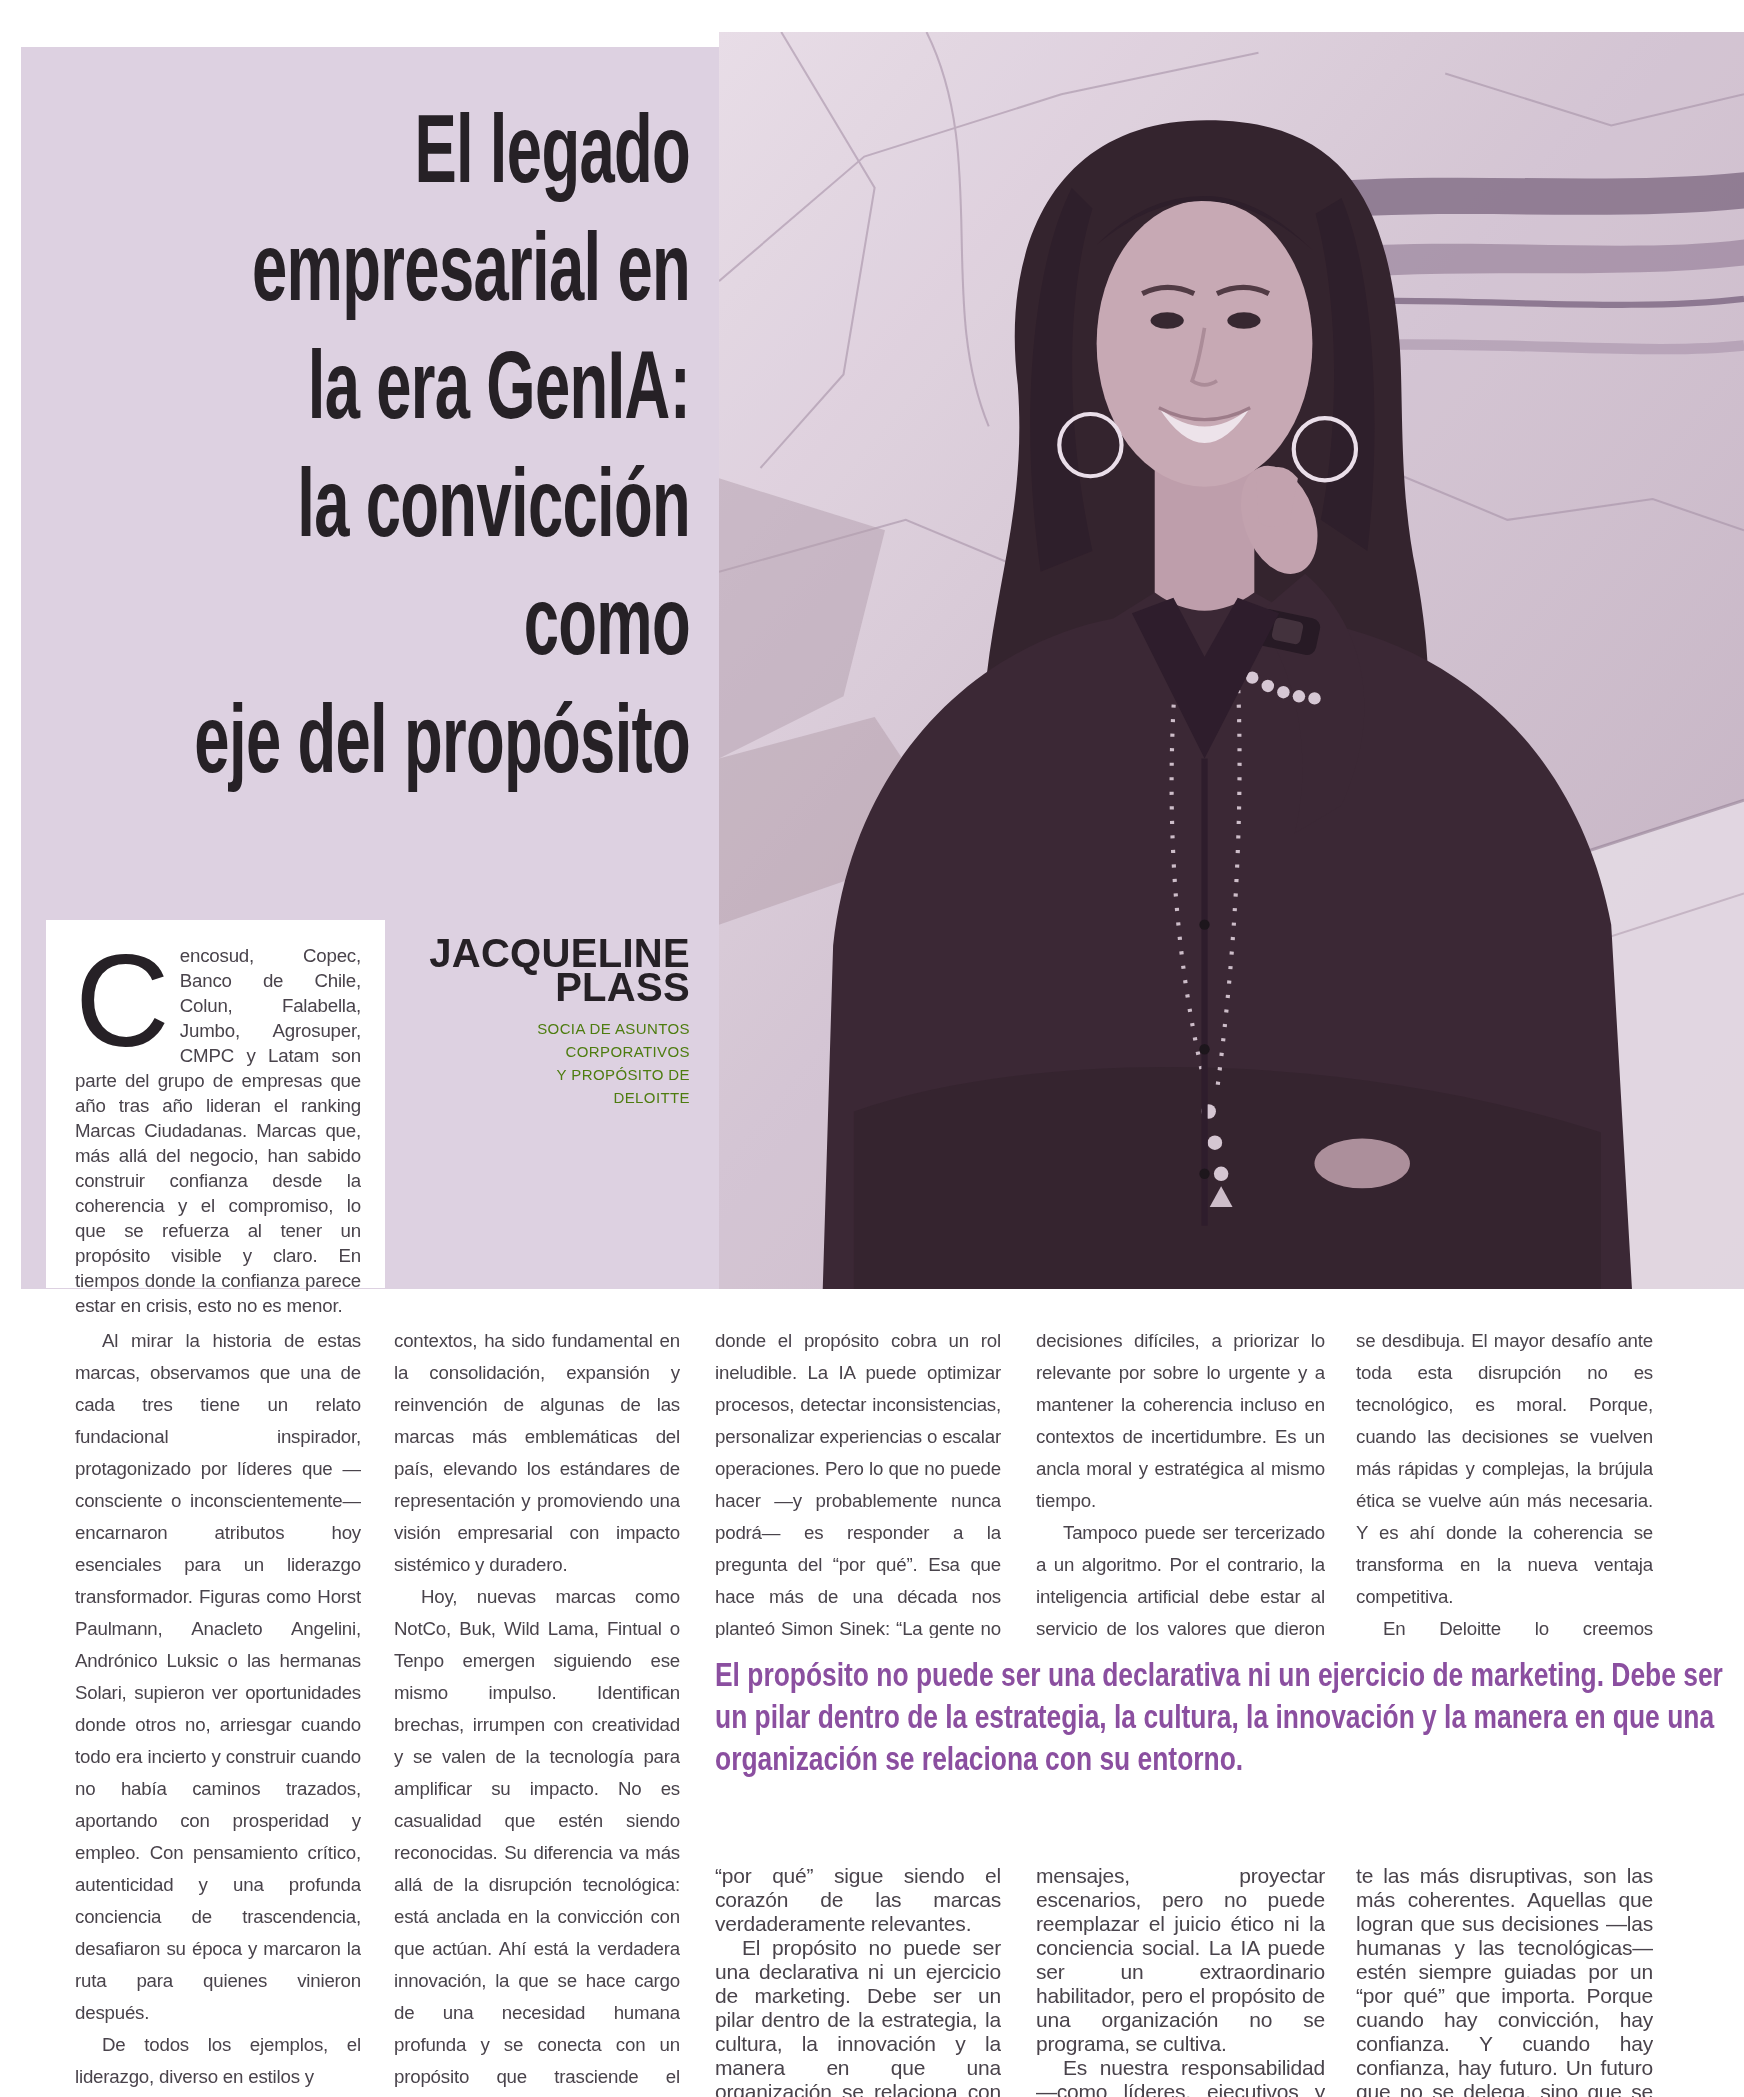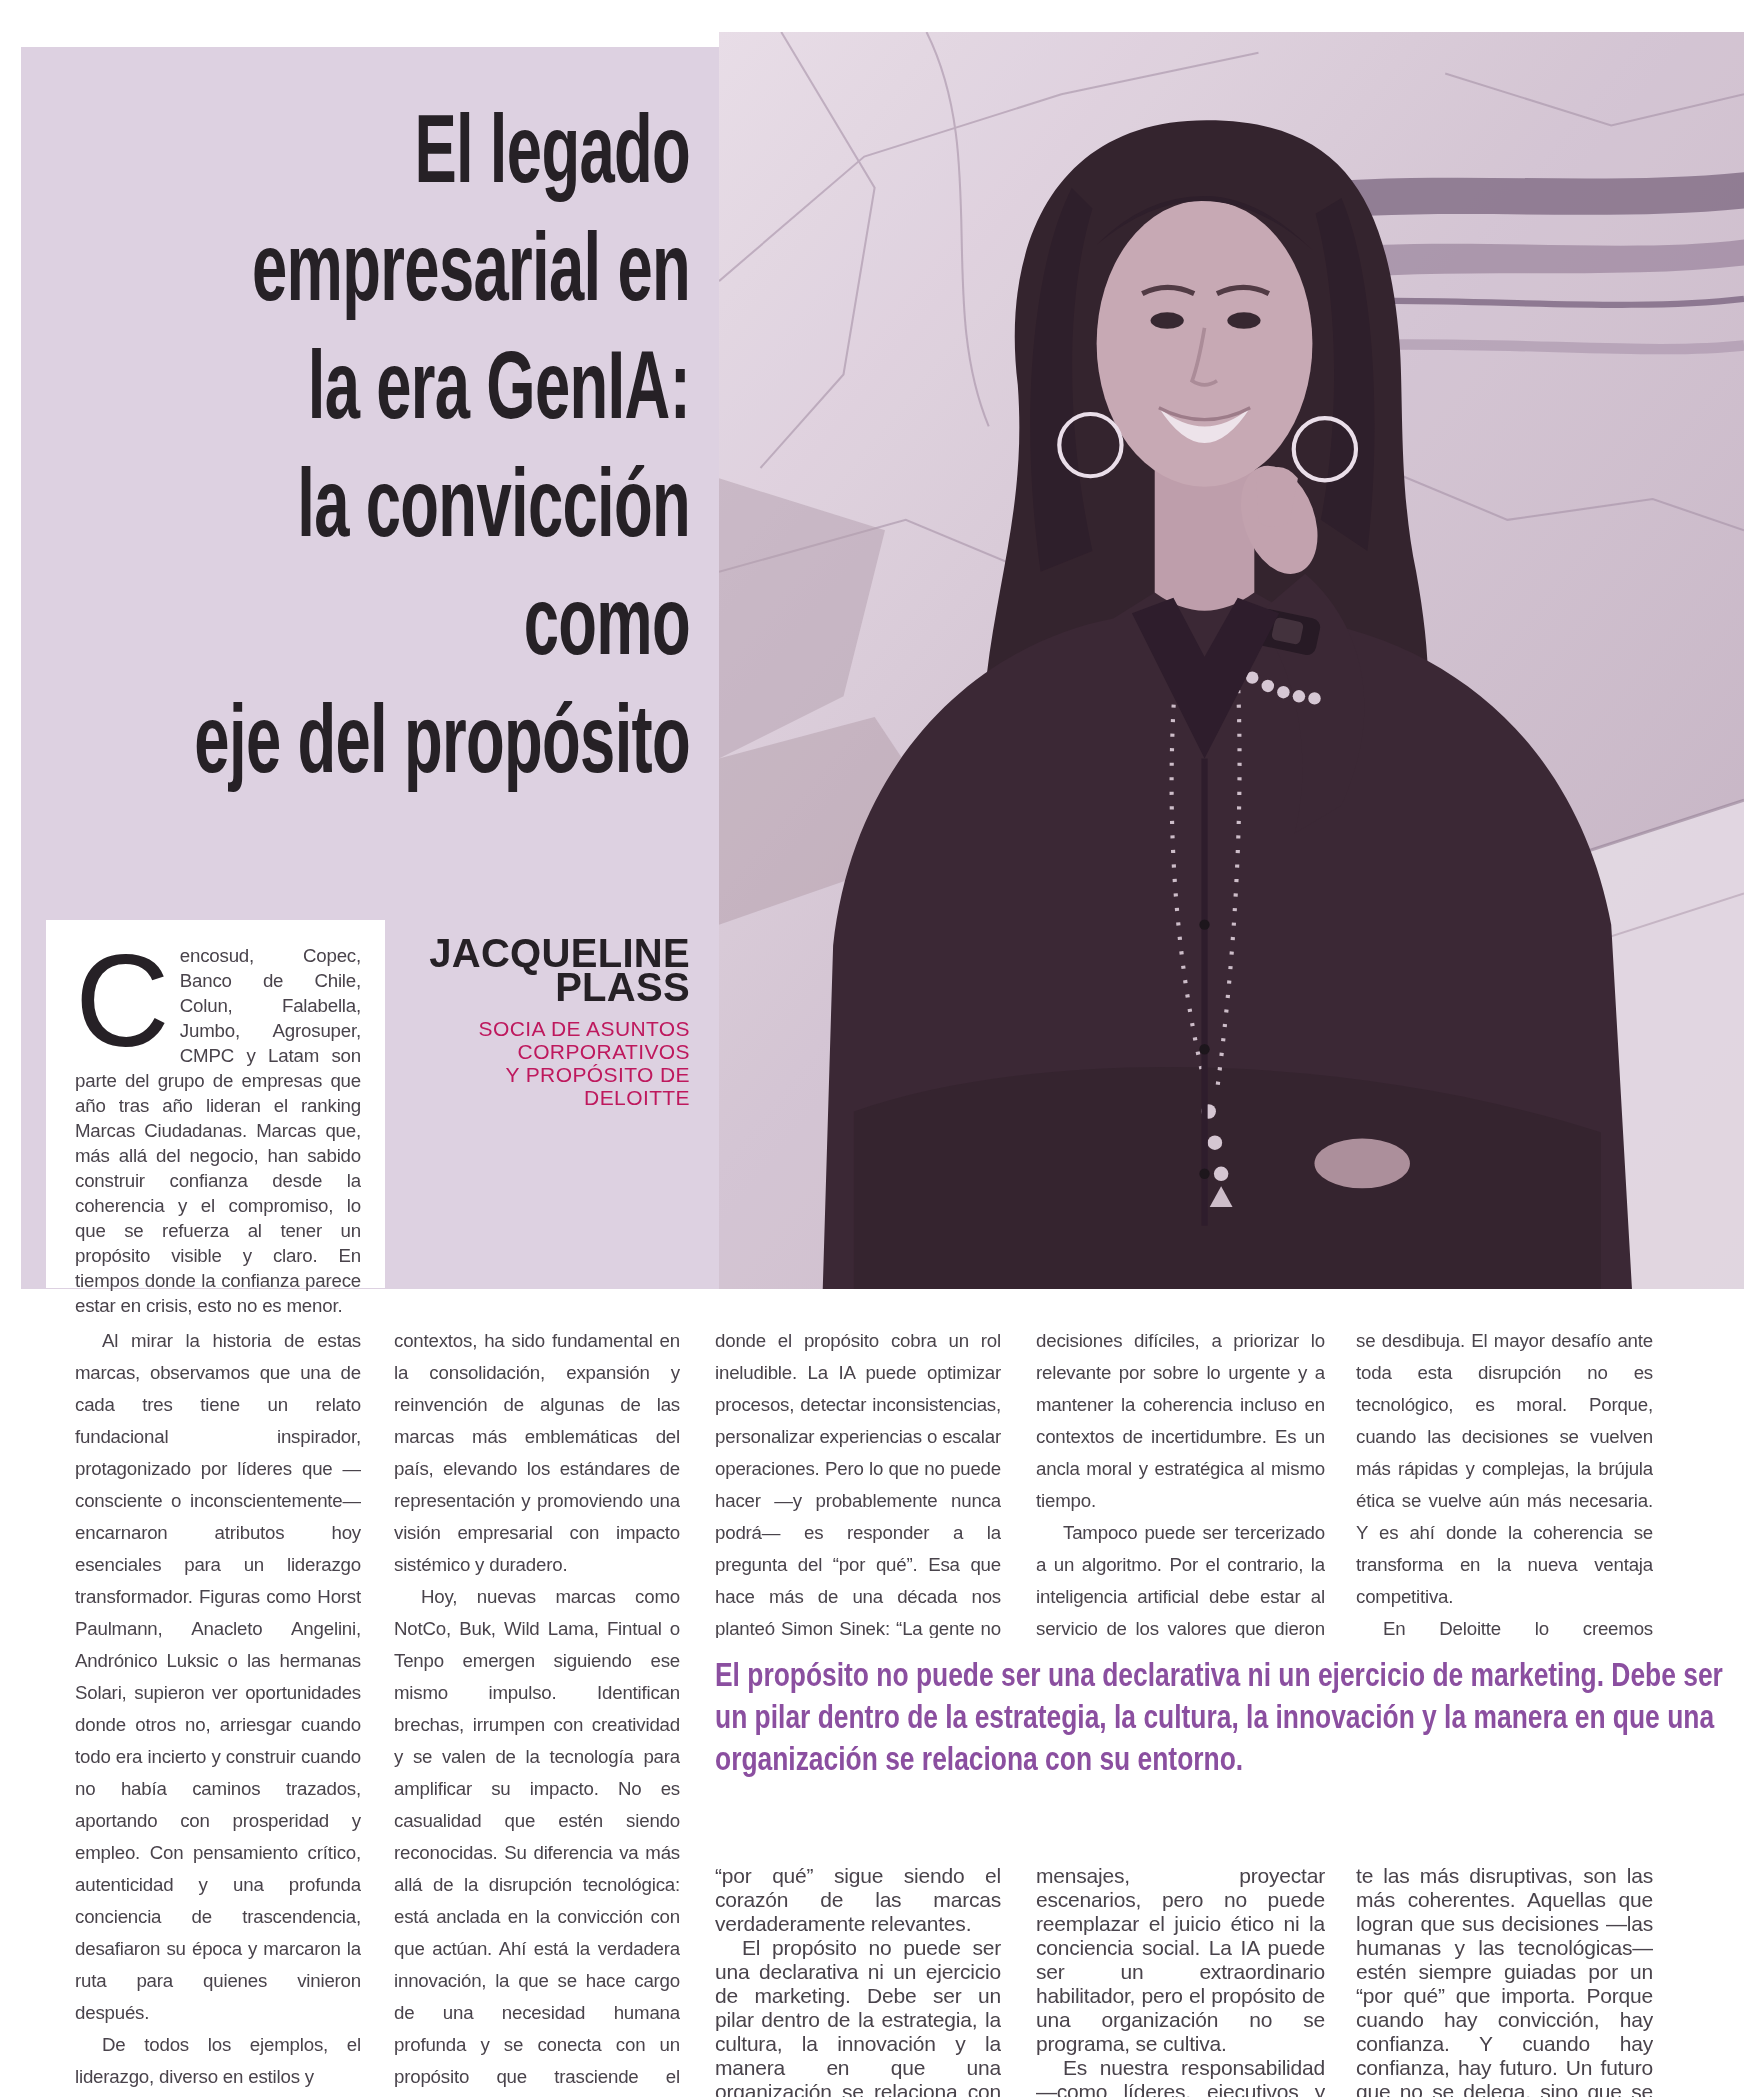--- a/index.html
+++ b/index.html
@@ -19,21 +19,21 @@
     text-align:right;transform:scaleX(0.66);transform-origin:100% 0;
   }
   .headline div{white-space:nowrap;}
   
   .byline-name{
     position:absolute;top:904px;right:1054px;text-align:right;
     font-size:40px;line-height:34px;font-weight:700;color:#262126;letter-spacing:0.3px;
   }
   .byline-role{
     position:absolute;top:985px;right:1054px;text-align:right;
-    font-size:21px;line-height:23px;font-weight:400;color:#be185d;letter-spacing:0.4px;
+    font-size:15px;line-height:23px;font-weight:400;color:#4d7c0f;letter-spacing:0.4px;
   }
   .byline-name div,.byline-role div{white-space:nowrap;}
   
   .col{
     position:absolute;overflow:hidden;text-align:justify;
     font-size:18.7px;line-height:32px;color:#49434b;letter-spacing:-0.2px;
   }
   .col p{margin:0;}
   .col p.ind{text-indent:27px;}
   .lede{left:75px;top:911px;width:286px;height:381px;line-height:25px;}

